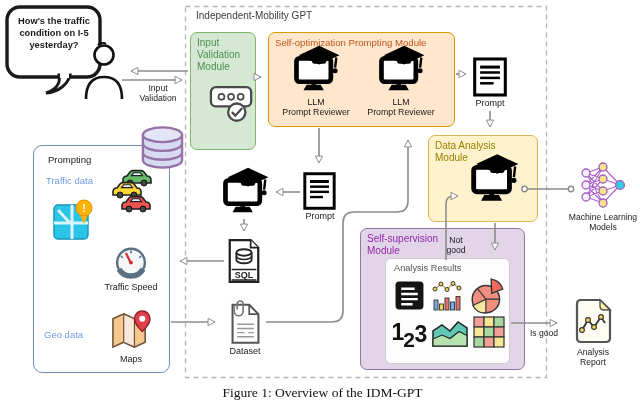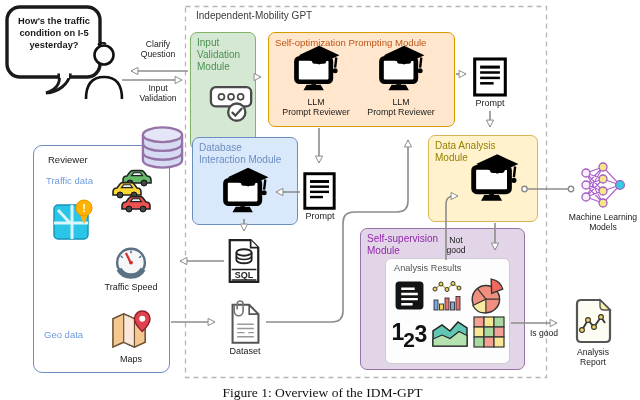--- a/index.html
+++ b/index.html
@@ -180,21 +180,20 @@
     <rect x="57" y="70" width="9" height="5" fill="#fff"></rect>
   </svg>
   <div class="lbl center" style="left:12px;top:15px;width:84px;font-size:9.3px;font-weight:bold;line-height:1.3;z-index:4;">How's the traffic condition on I-5 yesterday?</div>
 
   <svg class="iconwrap" style="left:82px;top:42px;" width="42" height="60">
     <circle cx="22" cy="13" r="9.5" fill="#fff" stroke="#111" stroke-width="2.6"></circle>
     <path d="M16 3 q4 -4 8 -1" fill="none" stroke="#111" stroke-width="2"></path>
     <path d="M4 57 Q4 35 22 35 Q40 35 40 57" fill="#fff" stroke="#111" stroke-width="2.6"></path>
   </svg>
 
-  <div class="lbl small center" style="left:129px;top:40px;width:58px;">Clarify Question</div>
   <div class="lbl small center" style="left:129px;top:84px;width:58px;">Input Validation</div>
 
   <div class="module" style="left:190px;top:32px;width:66px;height:118px;background:#d5e8d4;border-color:#82b366;">
     <div class="title" style="color:#4c9151;width:56px;">Input Validation Module</div>
   </div>
   <svg class="iconwrap" style="left:209px;top:83px;" width="46" height="41">
       <use href="#i-validate"></use>
     </svg>
 
   <div class="module" style="left:268px;top:32px;width:187px;height:95px;background:#ffe6cc;border-color:#d79b00;">
@@ -220,23 +219,20 @@
     </svg>
   <div class="lbl center" style="left:465px;top:98px;width:50px;">Prompt</div>
 
   <div class="module" style="left:428px;top:135px;width:110px;height:87px;background:#fff2cc;border-color:#d6b656;">
     <div class="title" style="color:#968200;width:80px;">Data Analysis Module</div>
   </div>
   <svg class="iconwrap" style="left:468px;top:152px;" width="52" height="55">
       <use href="#i-llm"></use>
     </svg>
 
-  <div class="module" style="left:192px;top:137px;width:106px;height:88px;background:#dae8fc;border-color:#6c8ebf;">
-    <div class="title" style="color:#6c8ebf;width:92px;">Database Interaction Module</div>
-  </div>
   <svg class="iconwrap" style="left:220px;top:166px;" width="50" height="52">
       <use href="#i-llm"></use>
     </svg>
 
   <svg class="iconwrap" style="left:302px;top:172px;" width="35" height="38">
       <use href="#i-doc"></use>
     </svg>
   <div class="lbl center" style="left:295px;top:211px;width:50px;">Prompt</div>
 
   <div class="module" style="left:360px;top:228px;width:165px;height:142px;background:#e1d5e7;border-color:#9673a6;">
@@ -263,21 +259,21 @@
       <use href="#i-area"></use>
     </svg>
   <svg class="iconwrap" style="left:472px;top:315px;" width="34" height="34">
       <use href="#i-grid"></use>
     </svg>
 
   <div class="lbl small center" style="left:440px;top:236px;width:32px;z-index:4;">Not good</div>
   <div class="lbl small center" style="left:523px;top:329px;width:42px;white-space:nowrap;">Is good</div>
 
   <div class="module" style="left:33px;top:145px;width:137px;height:228px;background:#fff;border-color:#6c8ebf;border-width:1.5px;border-radius:9px;">
-    <div class="title" style="color:#222;font-size:9.5px;padding:8px 0 0 14px;">Reviewer</div>
+    <div class="title" style="color:#222;font-size:9.5px;padding:8px 0 0 14px;">Prompting</div>
   </div>
   <svg class="iconwrap" style="left:139px;top:123px;" width="47" height="49">
       <use href="#i-db"></use>
     </svg>
   <div class="lbl blue-txt" style="left:46px;top:176px;font-size:9.5px;">Traffic data</div>
   <div class="lbl blue-txt" style="left:44px;top:330px;font-size:9.5px;">Geo data</div>
 
   <svg class="iconwrap" style="left:52px;top:197px;" width="44" height="44">
     <use href="#i-occupancy"></use>
     <text x="32" y="15" text-anchor="middle" font-size="11" font-weight="bold" fill="#fff" font-family="Liberation Sans, sans-serif">!</text>

